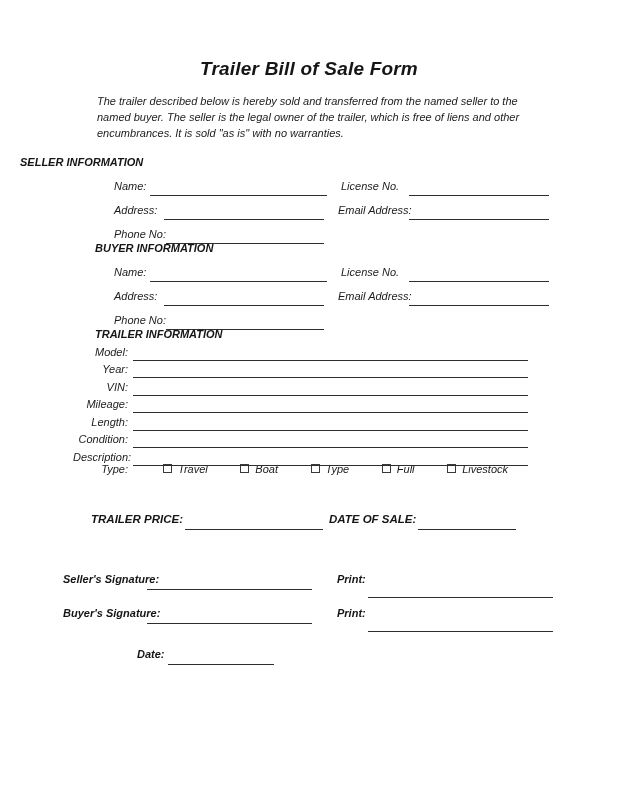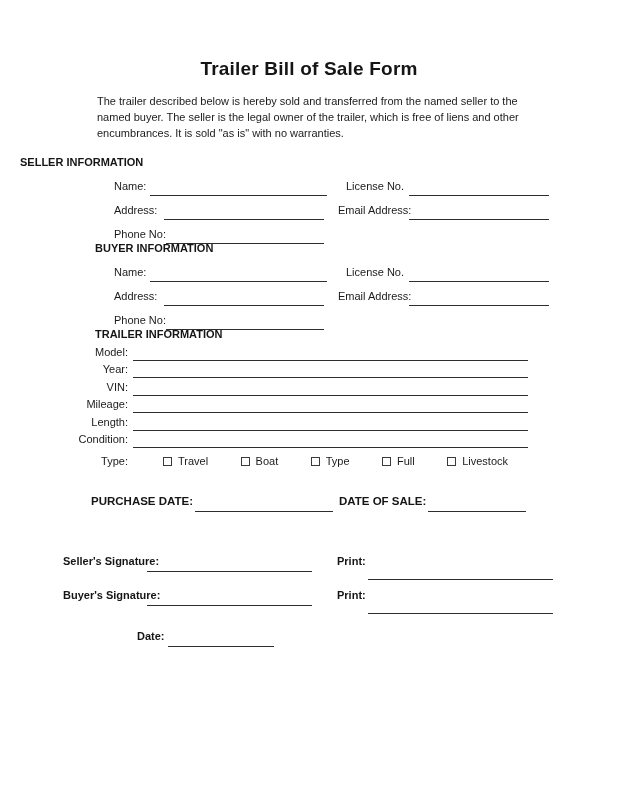--- a/index.html
+++ b/index.html
@@ -5,20 +5,21 @@
   * { margin: 0; padding: 0; box-sizing: border-box; }
   html, body { background: #ffffff; }
   .page {
     position: relative;
     width: 618px;
     height: 800px;
     background: #ffffff;
     font-family: "Liberation Sans", sans-serif;
     color: #1b1b1b;
     overflow: hidden;
+    font-style: italic;
   }
   .title {
     margin-top: 58px;
     text-align: center;
     font-size: 19px;
     font-weight: bold;
     letter-spacing: 0.2px;
     color: #151515;
   }
   .intro {
@@ -42,21 +43,21 @@
     align-items: flex-end;
     height: 24px;
     margin-left: 114px;
     font-size: 11px;
     white-space: nowrap;
   }
   .lbl { display: inline-block; }
   .w-name  { width: 36px; }
   .w-addr  { width: 50px; }
   .w-phone { width: 52px; }
-  .col2    { margin-left: 14px; text-align: center; }
+  .col2    { margin-left: 14px; }
   .w-lic   { width: 68px; }
   .w-email { width: 71px; }
 
   .fline {
     display: inline-block;
     height: 12px;
     border-bottom: 1.5px solid #2e2e2e;
     position: relative;
     top: 4px;
   }
@@ -74,21 +75,21 @@
     font-size: 11px;
   }
   .tlbl {
     width: 60px;
     text-align: right;
     padding-right: 5px;
     white-space: nowrap;
   }
   .trow .fline.grow { flex: 1; top: 3px; }
 
-  .type-row { height: 22px; align-items: flex-end; }
+  .type-row { height: 22px; align-items: flex-start; }
   .types {
     flex: 1;
     display: flex;
     justify-content: space-between;
     margin-left: 30px;
     margin-right: 20px;
     align-items: center;
   }
   .type-item { display: flex; align-items: center; }
   .cbx {
@@ -215,20 +216,24 @@
       <span class="fline grow"></span>
     </div>
     <div class="trow">
       <span class="tlbl">Length:</span>
       <span class="fline grow"></span>
     </div>
     <div class="trow">
       <span class="tlbl">Condition:</span>
       <span class="fline grow"></span>
     </div>
+    <div class="trow">
+      <span class="tlbl">Description:</span>
+      <span class="fline grow"></span>
+    </div>
     <div class="trow type-row">
       <span class="tlbl">Type:</span>
       <span class="types">
         <span class="type-item">
           <span class="cbx"></span>
           <span>Travel</span>
         </span>
         <span class="type-item">
           <span class="cbx"></span>
           <span>Boat</span>
@@ -243,21 +248,21 @@
         </span>
         <span class="type-item">
           <span class="cbx"></span>
           <span>Livestock</span>
         </span>
       </span>
     </div>
   </div>
 
   <div class="sale-row">
-    <span>PURCHASE DATE:</span>
+    <span>TRAILER PRICE:</span>
     <span class="fline fl-price"></span>
     <span class="dos-lbl">DATE OF SALE:</span>
     <span class="fline fl-dos"></span>
   </div>
 
   <div class="sig-row first">
     <span class="lbl w-sig">Seller's Signature:</span>
     <span class="fline fl-sig"></span>
     <span class="lbl w-print">Print:</span>
     <span class="fline fl-print"></span>

